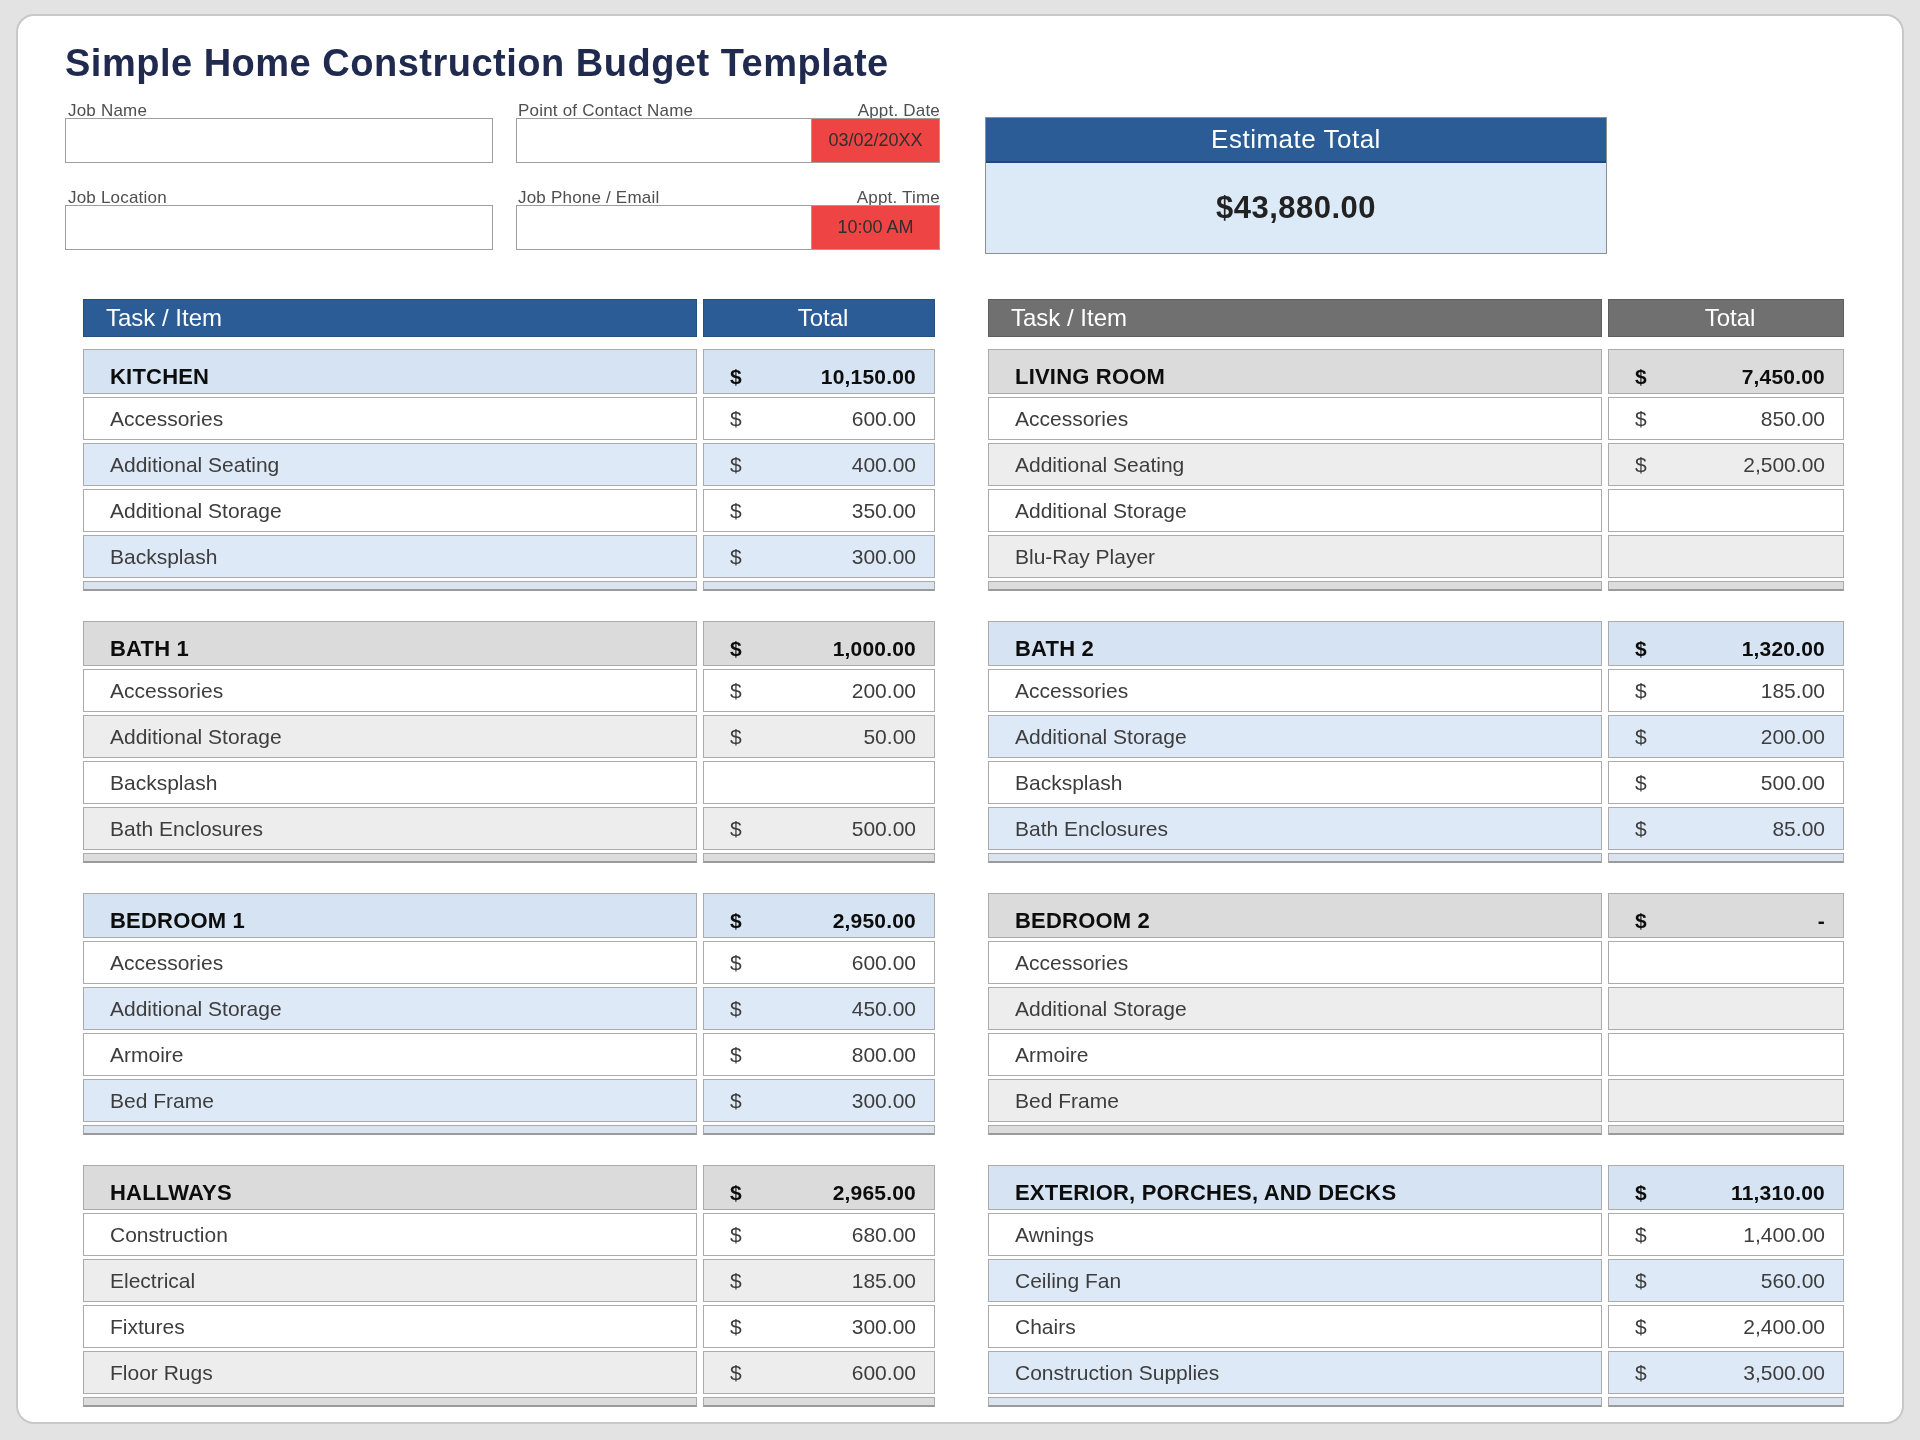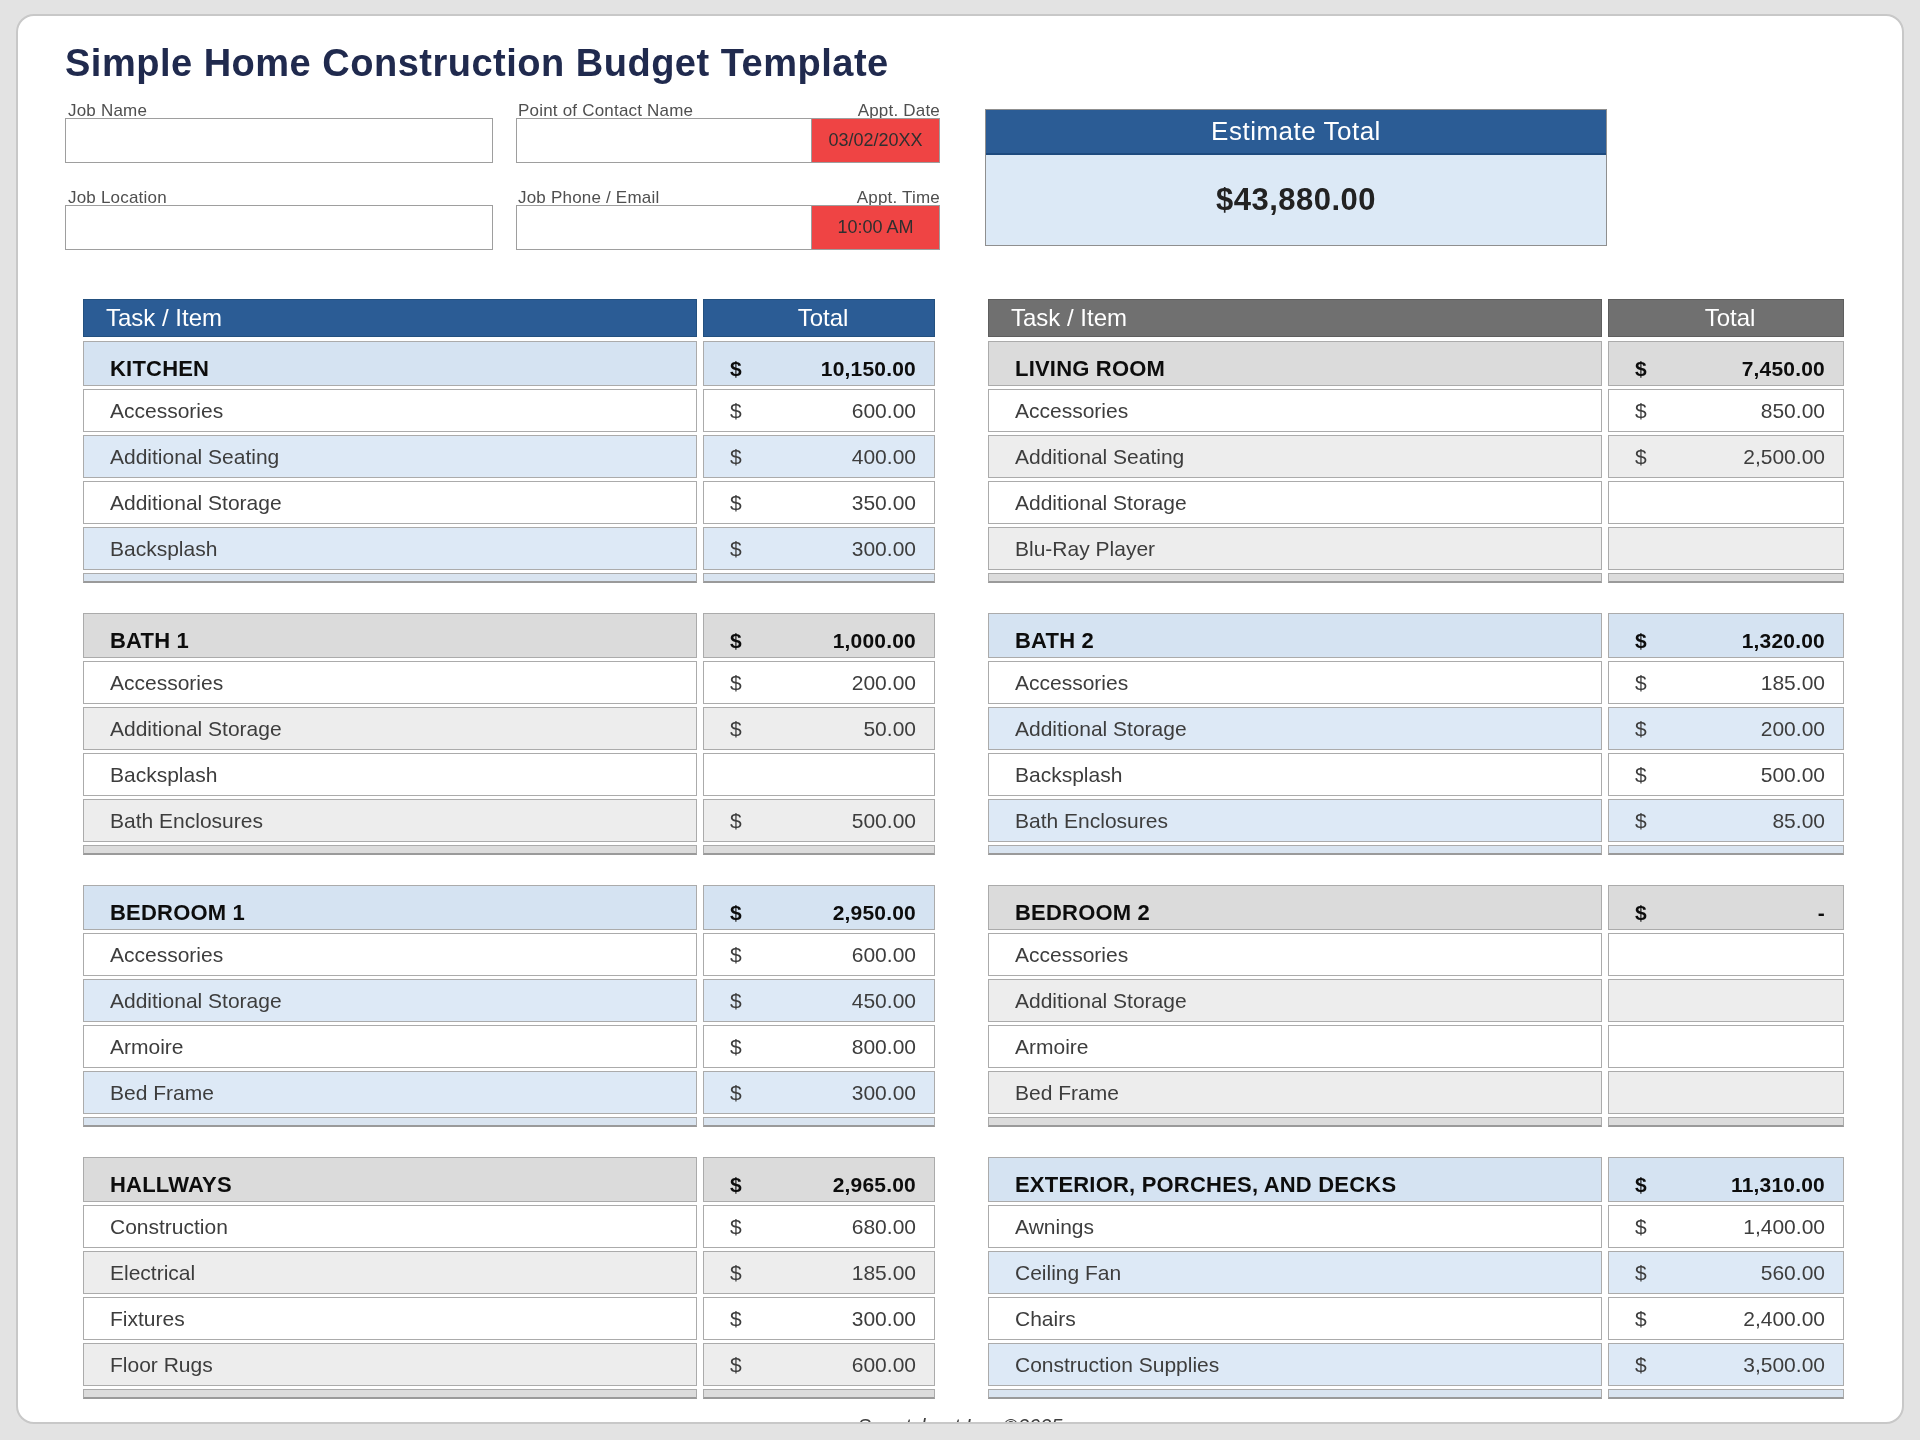--- a/index.html
+++ b/index.html
@@ -41,21 +41,21 @@
   .lbl-contact       { left:500px; top:0; }
   .in-contact        { left:498px; top:17px; width:296px; }
   .lbl-phone         { left:500px; top:87px; }
   .in-phone          { left:498px; top:104px; width:296px; }
   .lbl-date          { left:793px; top:0;  width:129px; text-align:right; }
   .in-date           { left:793px; top:17px; width:129px; }
   .lbl-time          { left:793px; top:87px; width:129px; text-align:right; }
   .in-time           { left:793px; top:104px; width:129px; }
   
   .estimate {
-    position:absolute; left:967px; top:8px; width:622px;
+    position:absolute; left:967px; top:16px; width:622px;
     border:1px solid #8f8f8f;
   }
   .estimate-header {
     height:45px; background:#2b5c95; border-bottom:2px solid #1d4a7e;
     display:flex; align-items:center; justify-content:center;
     color:#ffffff; font-size:26px; letter-spacing:0.5px;
   }
   .estimate-body {
     height:90px; background:#dce9f6;
     display:flex; align-items:center; justify-content:center;
@@ -67,21 +67,21 @@
     column-gap:53px; row-gap:30px;
     margin:36px 0 0 65px;
     align-items:start;
   }
   .row { display:flex; gap:6px; height:43px; margin-bottom:3px; }
   .cell { border:1px solid #ababab; background:#ffffff; display:flex; align-items:center; }
   .cell.task { width:614px; padding-left:26px; }
   .cell.total { flex:1; justify-content:space-between; padding:0 18px 0 26px; }
   .item-name { font-size:21px; color:#3d3d3d; }
   .cur, .amt { font-size:21px; color:#3d3d3d; }
-  .thead { height:38px; margin-bottom:4px;text-align:right; }
+  .thead { height:38px; margin-bottom:12px;text-align:right; }
   .thead .cell { background:#2b5c95; border-color:#23507f; color:#fff; }
   .t-gray .thead .cell { background:#707070; border-color:#5e5e5e; }
   .thead .task { font-size:24px; padding-left:22px; }
   .thead .total { justify-content:center; font-size:24px; }
   .row.section { height:45px; }
   .row.section .cell { }
   .t-blue .section .cell { background:#d5e3f2; }
   .t-gray .section .cell { background:#dbdbdb; }
   .t-blue .alt .cell { background:#dde9f6; }
   .t-gray .alt .cell { background:#ededed; }

